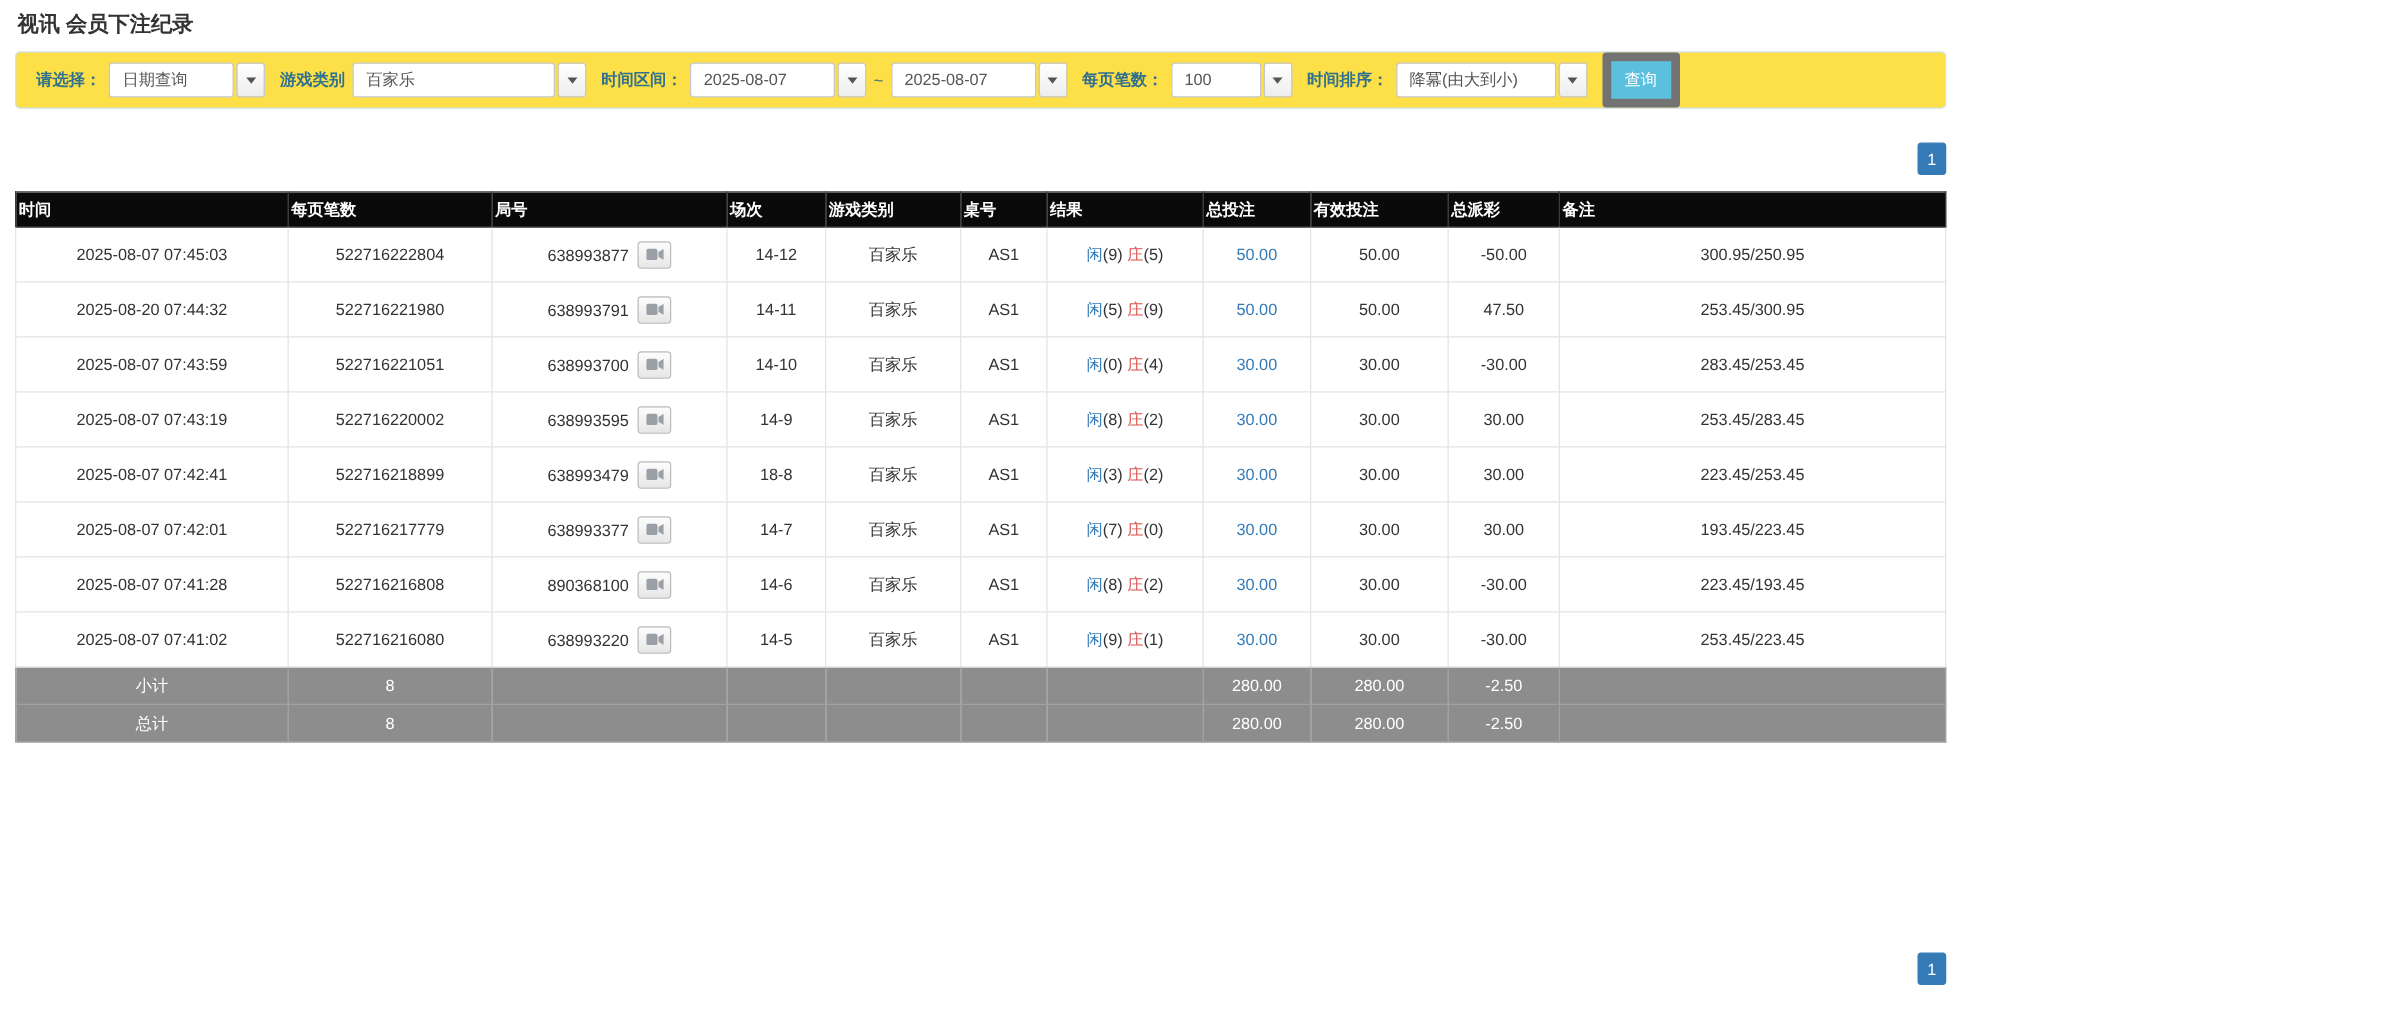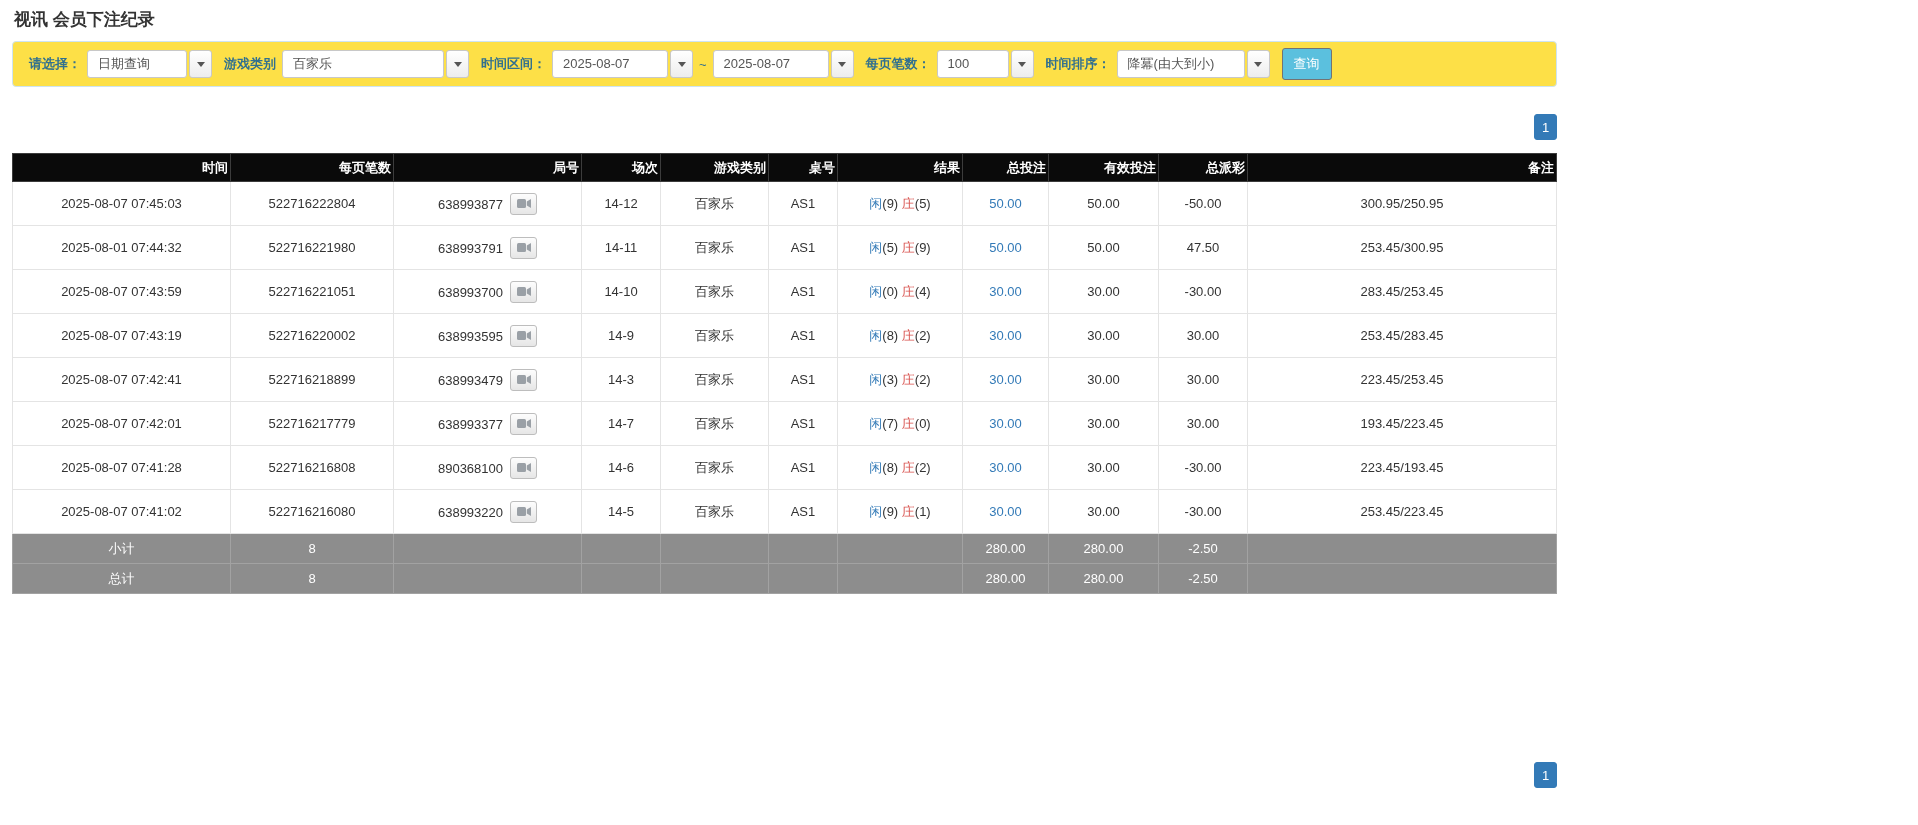--- a/index.html
+++ b/index.html
@@ -41,21 +41,21 @@
     border-left: 4px solid transparent; border-right: 4px solid transparent;
     border-top: 5px solid #555;
   }
   .w-select .combo-value { min-width: 100px; }
   .w-game   .combo-value { min-width: 162px; }
   .w-date   .combo-value { min-width: 116px; }
   .w-size   .combo-value { min-width: 72px; }
   .w-sort   .combo-value { min-width: 128px; }
 
   .search-btn {
-    margin-left: 12px; background: #5bc0de; border: 1px solid #737373; color: #fff;
+    margin-left: 12px; background: #5bc0de; border: 7px solid #737373; color: #fff;
     font-size: 13px; padding: 6px 11px; border-radius: 3px; cursor: pointer;
     font-family: inherit;
   }
 
   
   .summary-bar {
     margin-top: 10px; background: #dff0d8; border: 1px solid #d6e9c6; border-radius: 4px;
     padding: 11px 14px; display: flex; justify-content: space-between; align-items: center;
     font-size: 13px; height: 40px;
   }
@@ -71,21 +71,21 @@
     color: #fff; font-size: 13px; display: inline-flex; align-items: center; justify-content: center;
     cursor: pointer;
   }
 
   
   .bet-table {
     width: 100%; margin-top: 13px; border-collapse: collapse; table-layout: fixed;
     font-size: 13px;
   }
   .bet-table th {
-    background: #0a0a0a; color: #fff; font-weight: bold; text-align: right;
+    background: #0a0a0a; color: #fff; font-weight: bold; text-align: left;
     height: 28px; border: 1px solid #3c3c3c; font-size: 13px; padding: 0 2px;
   }
   .bet-table tbody td {
     border: 1px solid #e4e4e4; text-align: center; height: 44px; color: #333;
     background: #fff; padding: 0 4px; overflow: hidden; white-space: nowrap;
   }
   .bet-table tfoot td {
     background: #8d8d8d; color: #fff; text-align: center; height: 30px;
     border: 1px solid #a2a2a2; font-size: 13px;
   }
@@ -209,21 +209,21 @@
     <td>14-12</td>
     <td>百家乐</td>
     <td>AS1</td>
     <td><span class="res-player">闲</span><span class="res-score">(9)</span> <span class="res-banker">庄</span><span class="res-score">(5)</span></td>
     <td><a class="bet-link">50.00</a></td>
     <td>50.00</td>
     <td class="neg">-50.00</td>
     <td>300.95/250.95</td>
   </tr>
         <tr>
-    <td>2025-08-01 07:44:32</td>
+    <td>2025-08-20 07:44:32</td>
     <td>522716221980</td>
     <td><span class="round-id">638993791</span><button class="video-btn">
               <svg width="14" height="11" viewBox="0 0 14 11">
                 <rect x="0" y="1" width="9" height="9" rx="1.5" fill="#9aa0a6"></rect>
                 <path d="M9.8 3.6 L14 1 V10 L9.8 7.4 Z" fill="#9aa0a6"></path>
               </svg>
             </button></td>
     <td>14-11</td>
     <td>百家乐</td>
     <td>AS1</td>
@@ -271,21 +271,21 @@
   </tr>
         <tr>
     <td>2025-08-07 07:42:41</td>
     <td>522716218899</td>
     <td><span class="round-id">638993479</span><button class="video-btn">
               <svg width="14" height="11" viewBox="0 0 14 11">
                 <rect x="0" y="1" width="9" height="9" rx="1.5" fill="#9aa0a6"></rect>
                 <path d="M9.8 3.6 L14 1 V10 L9.8 7.4 Z" fill="#9aa0a6"></path>
               </svg>
             </button></td>
-    <td>14-3</td>
+    <td>18-8</td>
     <td>百家乐</td>
     <td>AS1</td>
     <td><span class="res-player">闲</span><span class="res-score">(3)</span> <span class="res-banker">庄</span><span class="res-score">(2)</span></td>
     <td><a class="bet-link">30.00</a></td>
     <td>30.00</td>
     <td>30.00</td>
     <td>223.45/253.45</td>
   </tr>
         <tr>
     <td>2025-08-07 07:42:01</td>

